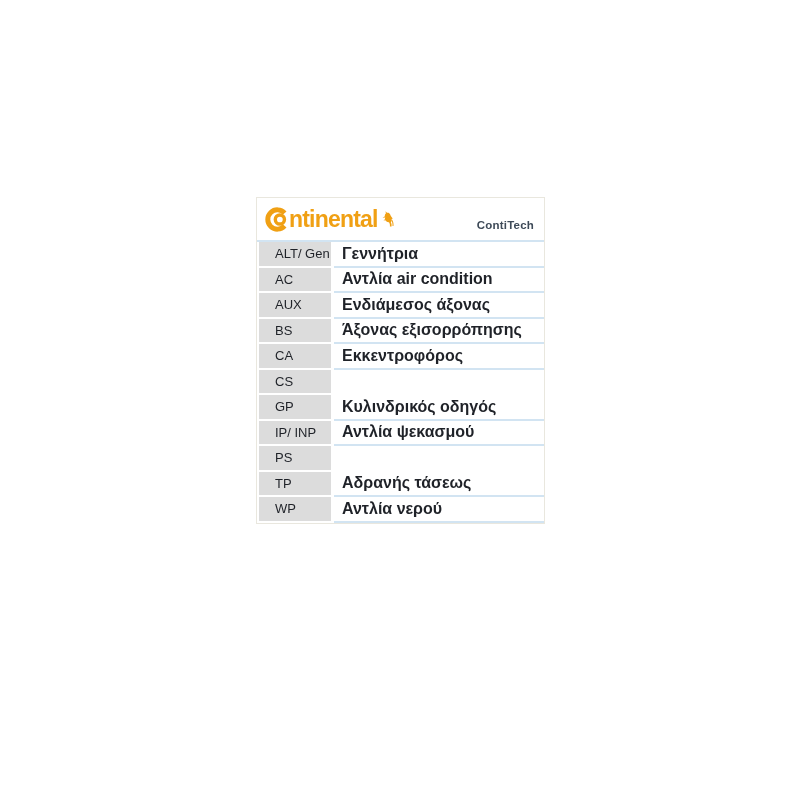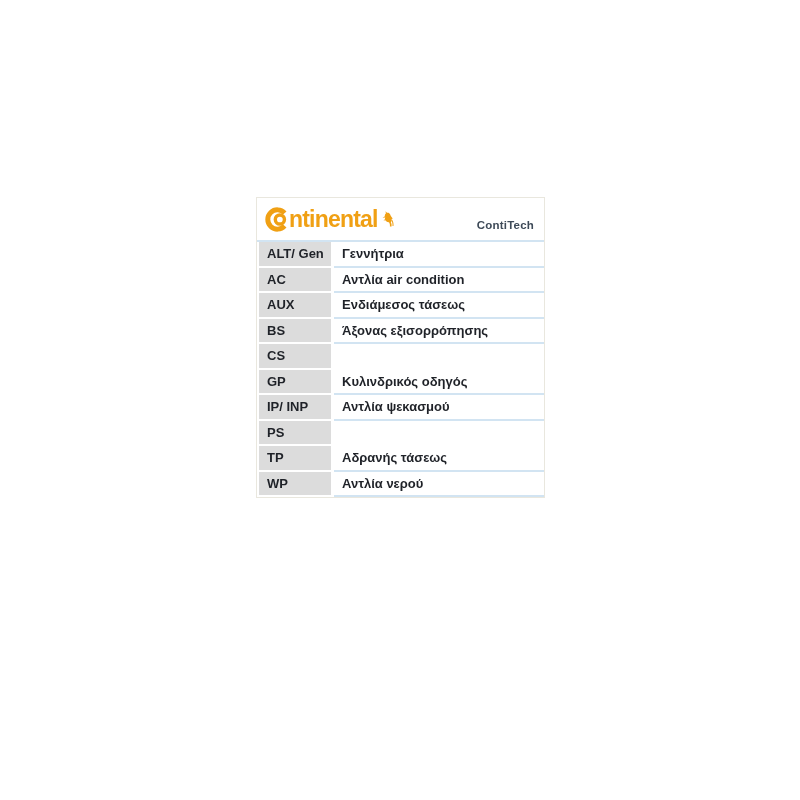--- a/index.html
+++ b/index.html
@@ -59,34 +59,34 @@
     margin-top: 11px;
   }
 
   .rows { width: 100%; }
   .row { display: flex; height: 25.5px; background: #ffffff; padding-left: 2px; }
   .abbr {
     width: 72px;
     background: var(--abbr-bg);
     border-bottom: 2px solid #ffffff;
     display: flex; align-items: center;
-    padding-left: 8px;
-    font-weight: bold;
+    padding-left: 16px;
+    font-weight: normal;
     font-size: 13px;
     color: var(--text-color);
     white-space: nowrap;
   }
   .gap { width: 3px; background: #ffffff; }
   .desc {
     flex: 1;
     border-bottom: 2px solid var(--divider-blue);
     display: flex; align-items: center;
     padding-left: 8px;
     font-weight: bold;
-    font-size: 13px;
+    font-size: 16px;
     color: var(--text-color);
     white-space: nowrap;
   }
 </style>
 </head>
 <body>
 
 <div class="canvas">
   <div class="card">
 
@@ -112,26 +112,31 @@
           <div class="desc">Γεννήτρια</div>
         </div>
         <div class="row">
           <div class="abbr">AC</div>
           <div class="gap"></div>
           <div class="desc">Αντλία air condition</div>
         </div>
         <div class="row">
           <div class="abbr">AUX</div>
           <div class="gap"></div>
-          <div class="desc">Ενδιάμεσος τάσεως</div>
+          <div class="desc">Ενδιάμεσος άξονας</div>
         </div>
         <div class="row">
           <div class="abbr">BS</div>
           <div class="gap"></div>
           <div class="desc">Άξονας εξισορρόπησης</div>
+        </div>
+        <div class="row">
+          <div class="abbr">CA</div>
+          <div class="gap"></div>
+          <div class="desc">Εκκεντροφόρος</div>
         </div>
         <div class="row">
           <div class="abbr">CS</div>
           <div class="gap"></div>
         </div>
         <div class="row">
           <div class="abbr">GP</div>
           <div class="gap"></div>
           <div class="desc">Κυλινδρικός οδηγός</div>
         </div>

